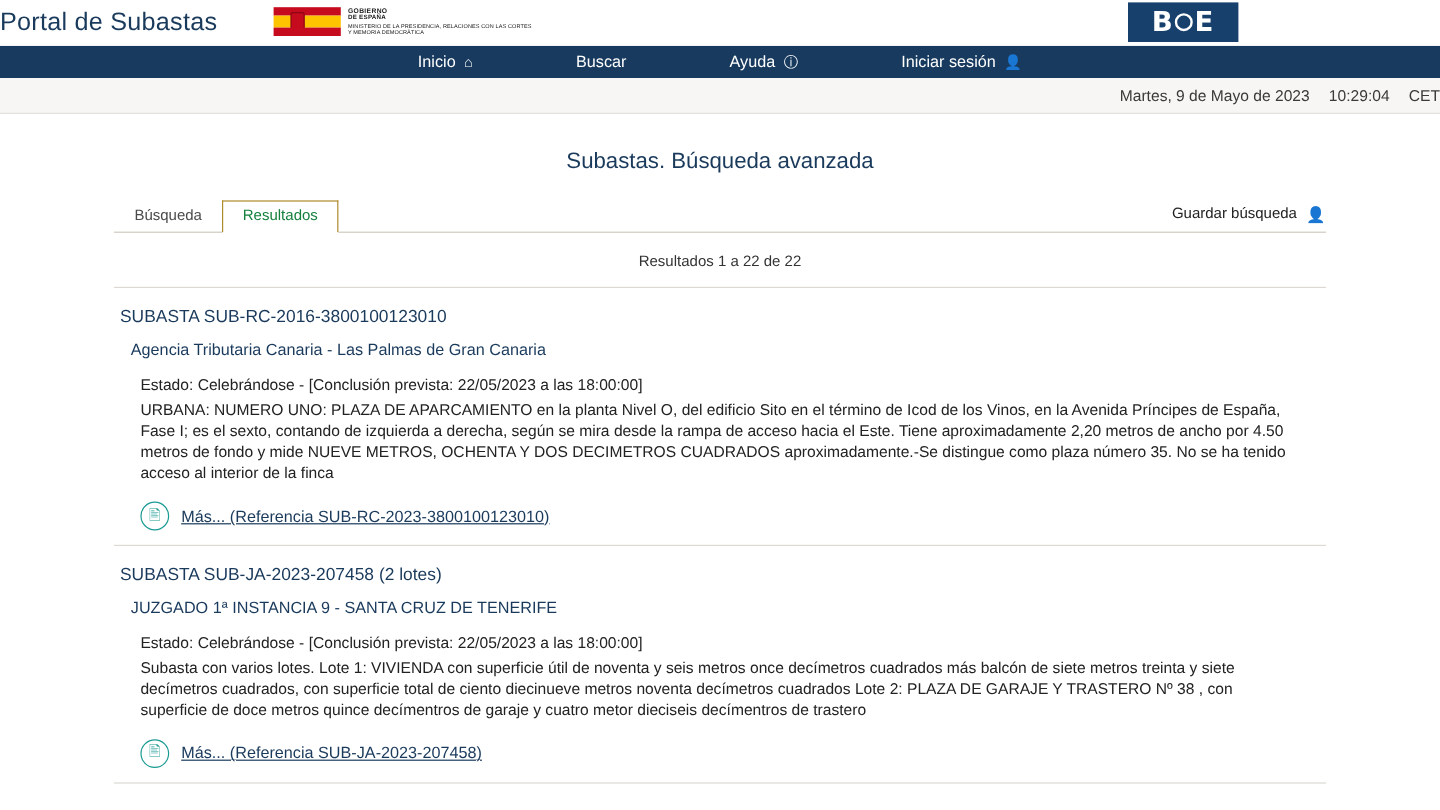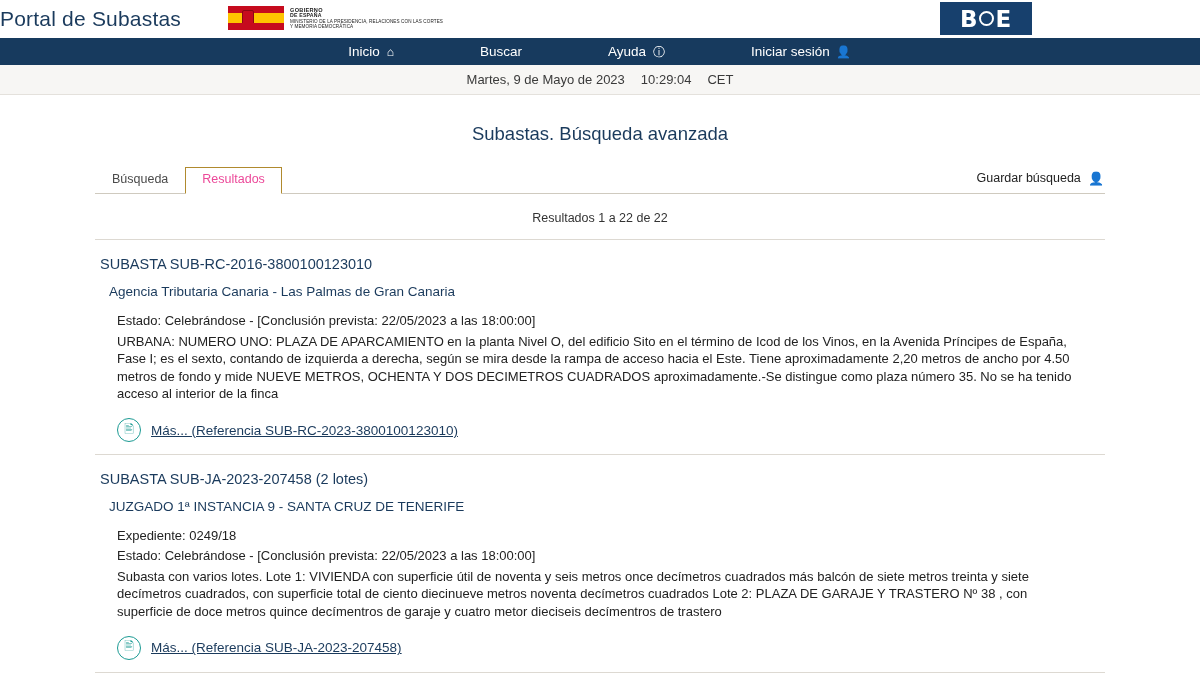--- a/index.html
+++ b/index.html
@@ -119,21 +119,21 @@
   .nav-spacer { width: 30px; }
   .nav-icon { font-size: 12px; line-height: 1; }
 
   
   .datestrip {
     height: 29px;
     background: #f7f6f4;
     border-bottom: 1px solid #e4e1dc;
     display: flex;
     align-items: center;
-    justify-content: center;
+    justify-content: flex-end;
     font-size: 13px;
     color: #3a3a3a;
     gap: 16px;
   }
 
   
   .content {
     width: 1010px;
     margin: 0 auto;
     padding-top: 18px;
@@ -154,21 +154,21 @@
   .tab {
     font-size: 12.5px;
     padding: 4px 16px 5px 16px;
     color: #4a4a4a;
     cursor: pointer;
     border: 1px solid transparent;
     border-bottom: none;
     background: transparent;
   }
   .tab.active {
-    color: #ec4899;
+    color: #15803d;
     background: #ffffff;
     border: 1px solid #b08a2e;
     border-bottom: 1px solid #ffffff;
     margin-bottom: -1px;
     font-weight: normal;
   }
   .save-search {
     margin-left: auto;
     font-size: 12.5px;
     color: #222;
@@ -321,21 +321,20 @@
     <div class="auction-desc">URBANA: NUMERO UNO: PLAZA DE APARCAMIENTO en la planta Nivel O, del edificio Sito en el término de Icod de los Vinos, en la Avenida Príncipes de España, Fase I; es el sexto, contando de izquierda a derecha, según se mira desde la rampa de acceso hacia el Este. Tiene aproximadamente 2,20 metros de ancho por 4.50 metros de fondo y mide NUEVE METROS, OCHENTA Y DOS DECIMETROS CUADRADOS aproximadamente.-Se distingue como plaza número 35. No se ha tenido acceso al interior de la finca</div>
     <div class="more-row">
       <span class="doc-icon">🖹</span>
       <span class="more-link">Más... (Referencia SUB-RC-2023-3800100123010)</span>
     </div>
   </div>
 
   <div class="auction">
     <div class="auction-title">SUBASTA SUB-JA-2023-207458 (2 lotes)</div>
     <div class="auction-org">JUZGADO 1ª INSTANCIA 9 - SANTA CRUZ DE TENERIFE</div>
-    <div class="auction-field">Expediente: 0249/18</div>
     <div class="auction-field">Estado: Celebrándose - [Conclusión prevista: 22/05/2023 a las 18:00:00]</div>
     <div class="auction-desc">Subasta con varios lotes. Lote 1: VIVIENDA con superficie útil de noventa y seis metros once decímetros cuadrados más balcón de siete metros treinta y siete decímetros cuadrados, con superficie total de ciento diecinueve metros noventa decímetros cuadrados Lote 2: PLAZA DE GARAJE Y TRASTERO Nº 38 , con superficie de doce metros quince decímentros de garaje y cuatro metor dieciseis decímentros de trastero</div>
     <div class="more-row">
       <span class="doc-icon">🖹</span>
       <span class="more-link">Más... (Referencia SUB-JA-2023-207458)</span>
     </div>
   </div>
 
 </div>
 

